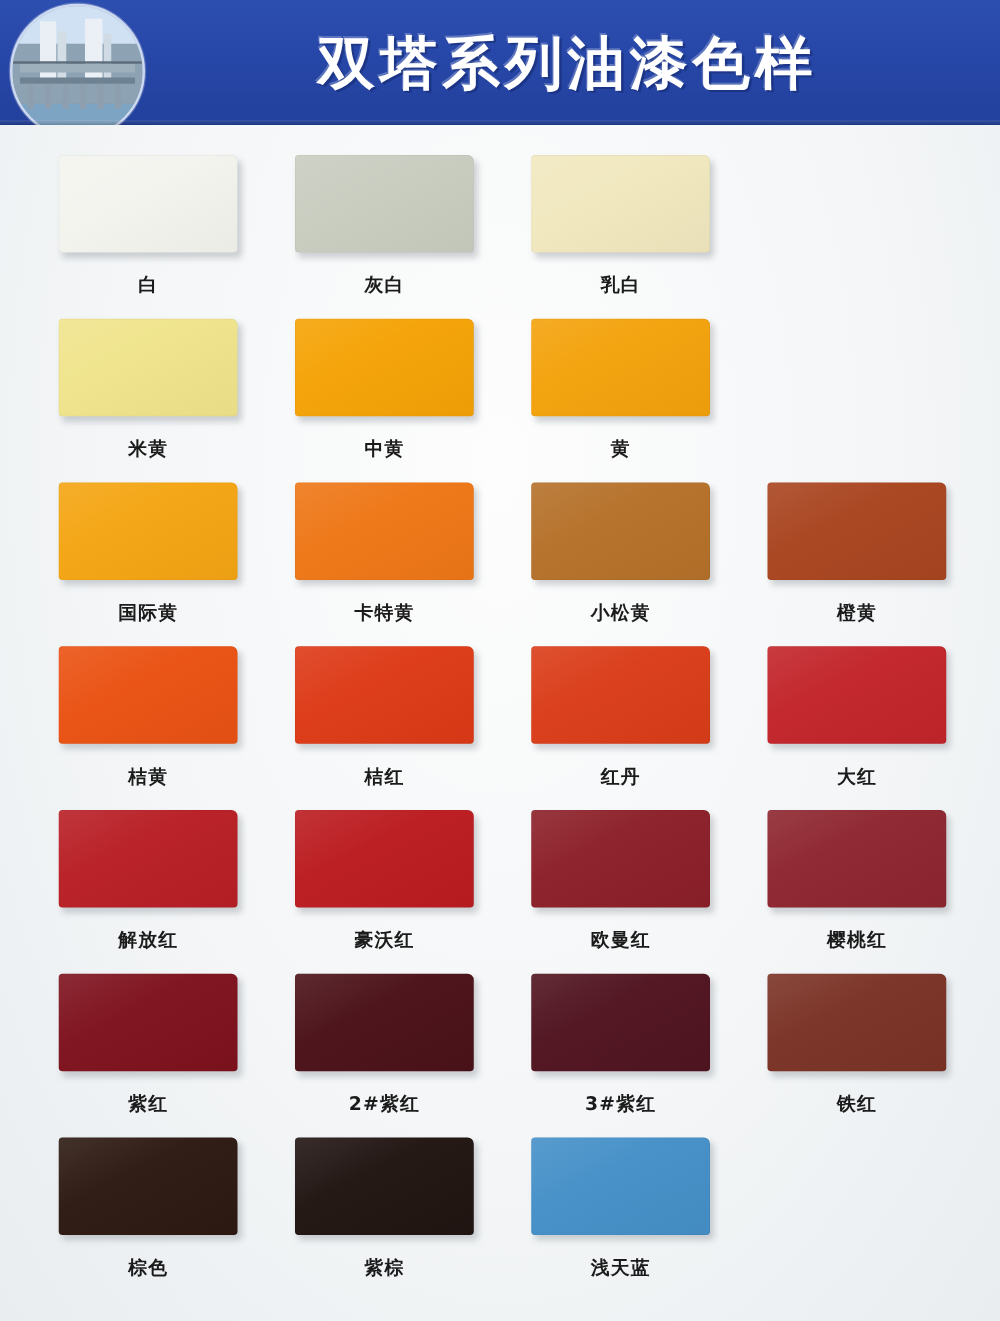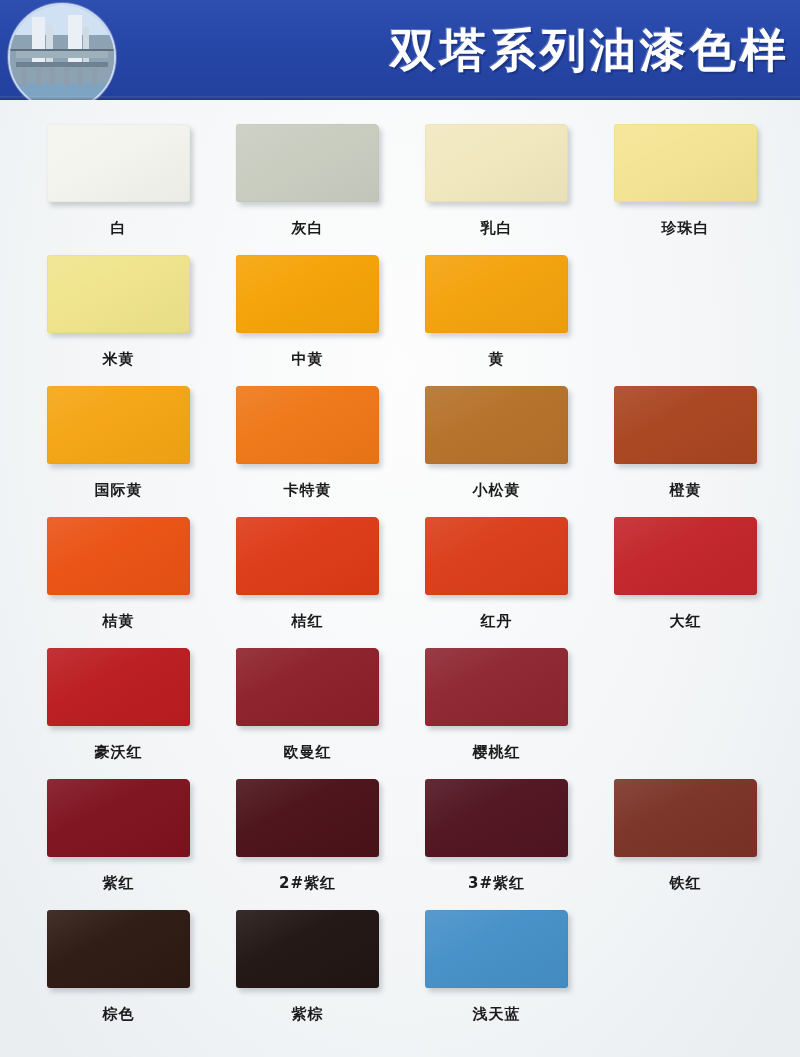--- a/index.html
+++ b/index.html
@@ -60,21 +60,21 @@
                       #8fa9c2 55%, #7d93a8 72%, #7fa2be 88%, #6f94b4 100%);
   }
   .logo-photo svg { position: absolute; inset: 0; }
 
   .banner-title {
     position: absolute;
     left: 118px;
     right: 10px;
     top: 50%;
     transform: translateY(-50%);
-    text-align: right;
+    text-align: center;
     color: #ffffff;
     font-size: 46px;
     font-weight: bold;
     letter-spacing: 4px;
     line-height: 1;
     text-shadow:
        2px 2px 0 rgba(20,40,110,0.55),
       -1px -1px 0 rgba(255,255,255,0.25);
     font-family: "DejaVu Sans", "Liberation Sans", sans-serif;
   }
@@ -168,24 +168,20 @@
         <div class="chip-label">白</div>
       </div>
       <div class="cell">
         <div class="chip" style="background-color: rgb(201, 205, 192);"></div>
         <div class="chip-label">灰白</div>
       </div>
       <div class="cell">
         <div class="chip" style="background-color: rgb(241, 232, 191);"></div>
         <div class="chip-label">乳白</div>
       </div>
-      <div class="cell">
-        <div class="chip" style="background-color: rgb(244, 228, 147);"></div>
-        <div class="chip-label">珍珠白</div>
-      </div>
     </div>
 
     <div class="row">
       <div class="cell">
         <div class="chip" style="background-color: rgb(240, 228, 140);"></div>
         <div class="chip-label">米黄</div>
       </div>
       <div class="cell">
         <div class="chip" style="background-color: rgb(245, 163, 6);"></div>
         <div class="chip-label">中黄</div>
@@ -229,20 +225,24 @@
         <div class="chip-label">红丹</div>
       </div>
       <div class="cell">
         <div class="chip" style="background-color: rgb(194, 37, 42);"></div>
         <div class="chip-label">大红</div>
       </div>
     </div>
 
     <div class="row">
       <div class="cell">
+        <div class="chip" style="background-color: rgb(184, 31, 37);"></div>
+        <div class="chip-label">解放红</div>
+      </div>
+      <div class="cell">
         <div class="chip" style="background-color: rgb(187, 28, 32);"></div>
         <div class="chip-label">豪沃红</div>
       </div>
       <div class="cell">
         <div class="chip" style="background-color: rgb(140, 32, 41);"></div>
         <div class="chip-label">欧曼红</div>
       </div>
       <div class="cell">
         <div class="chip" style="background-color: rgb(142, 38, 48);"></div>
         <div class="chip-label">樱桃红</div>

